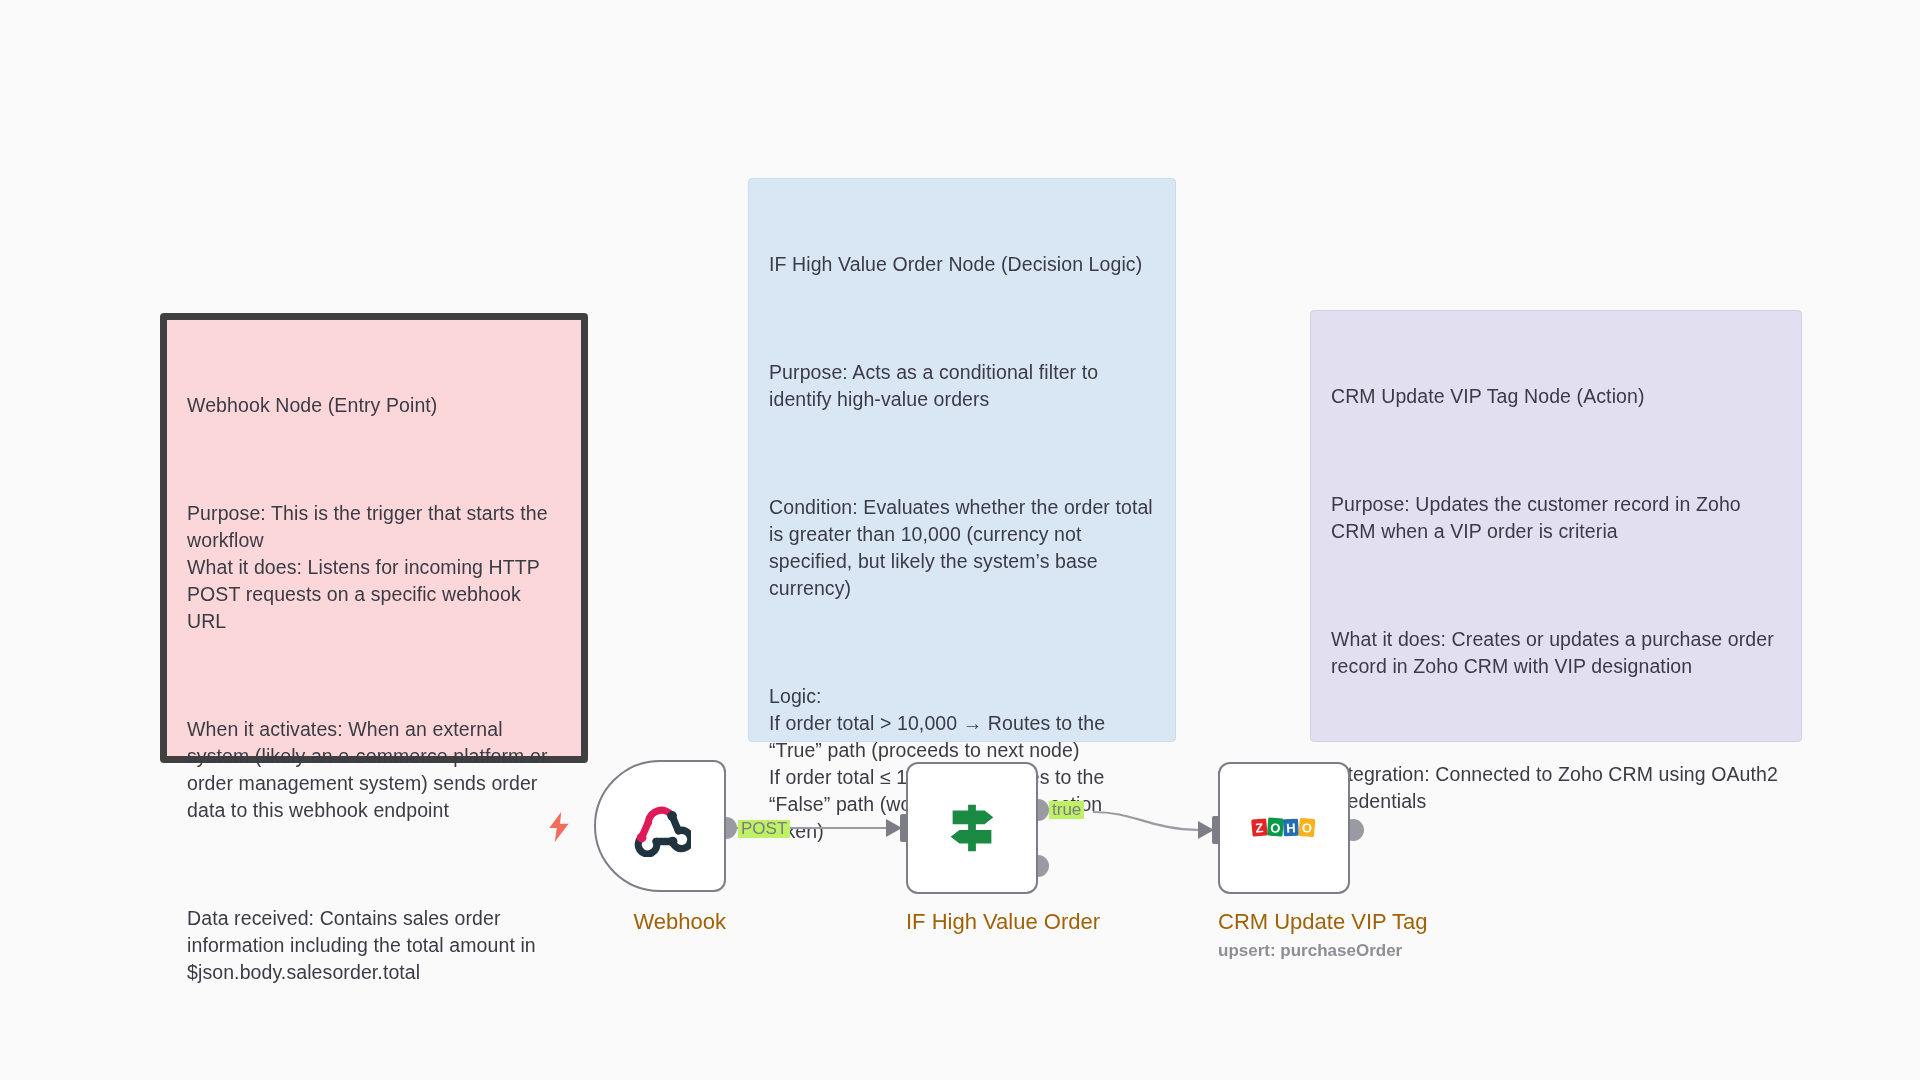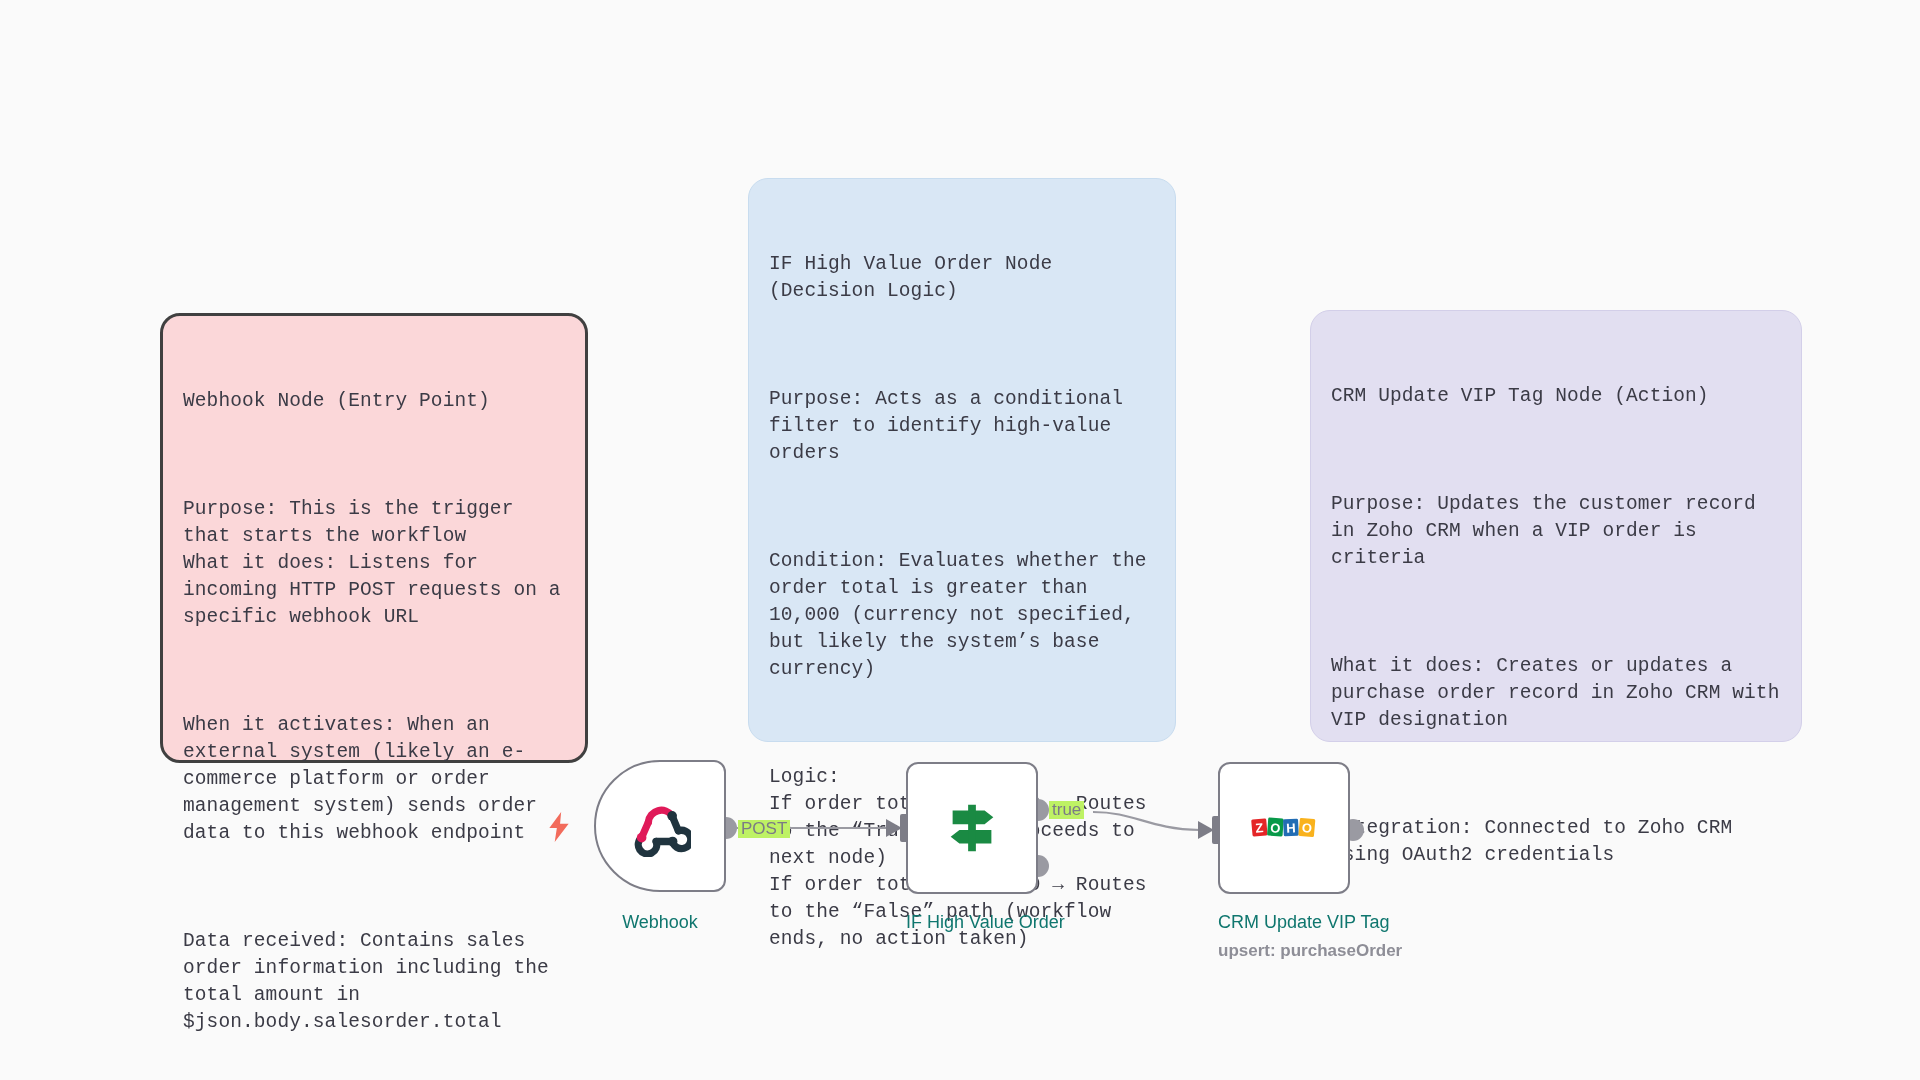--- a/index.html
+++ b/index.html
@@ -18,48 +18,47 @@
   #canvas {
     position: relative;
     width: 1920px;
     height: 1080px;
   }
 
   
   .sticky {
     position: absolute;
     box-sizing: border-box;
-    border-radius: 20px;
+    border-radius: 4px;
     padding: 18px 20px 18px 20px;
     font-size: 19.5px;
     line-height: 27px;
     color: #3b3b46;
     letter-spacing: 0.1px;
     white-space: pre-wrap;
     word-wrap: break-word;
-    font-family: Liberation Mono, monospace;
   }
   .sticky-title {
     margin: 0 0 27px 0;
     font-size: 19.5px;
     line-height: 27px;
     color: #3b3b46;
     white-space: pre-wrap;
   }
   .sticky-para {
     margin: 0 0 27px 0;
     white-space: pre-wrap;
   }
   .sticky-para:last-child { margin-bottom: 0; }
 
   #note-webhook {
     left: 160px;  top: 313px;
     width: 428px; height: 450px;
     background: #fbd7d9;
-    border: 3px solid #404040;
+    border: 7px solid #404040;
   }
   #note-if {
     left: 748px;  top: 178px;
     width: 428px; height: 564px;
     background: #d9e7f5;
     border: 1px solid #c8dcef;
   }
   #note-crm {
     left: 1310px; top: 310px;
     width: 492px; height: 432px;
@@ -84,24 +83,24 @@
   }
   .node.standard {
     border-radius: 12px;
   }
   #node-webhook { left: 594px;  top: 760px; }
   #node-if      { left: 906px;  top: 762px; }
   #node-crm     { left: 1218px; top: 762px; }
 
   .node-label {
     position: absolute;
-    text-align: center;
-    font-size: 18px;
+    text-align: right;
+    font-size: 22px;
     line-height: 28px;
-    color: #0f766e;
+    color: #a16207;
     width: 340px;
     white-space: nowrap;
   }
   #label-webhook { left: 594px;  top: 908px; width: 132px; }
   #label-if      { left: 906px;  top: 908px; width: 132px; }
   #label-crm     { left: 1218px; top: 908px; width: 132px; }
   .node-sublabel {
     position: absolute;
     text-align: center;
     font-size: 17px;

